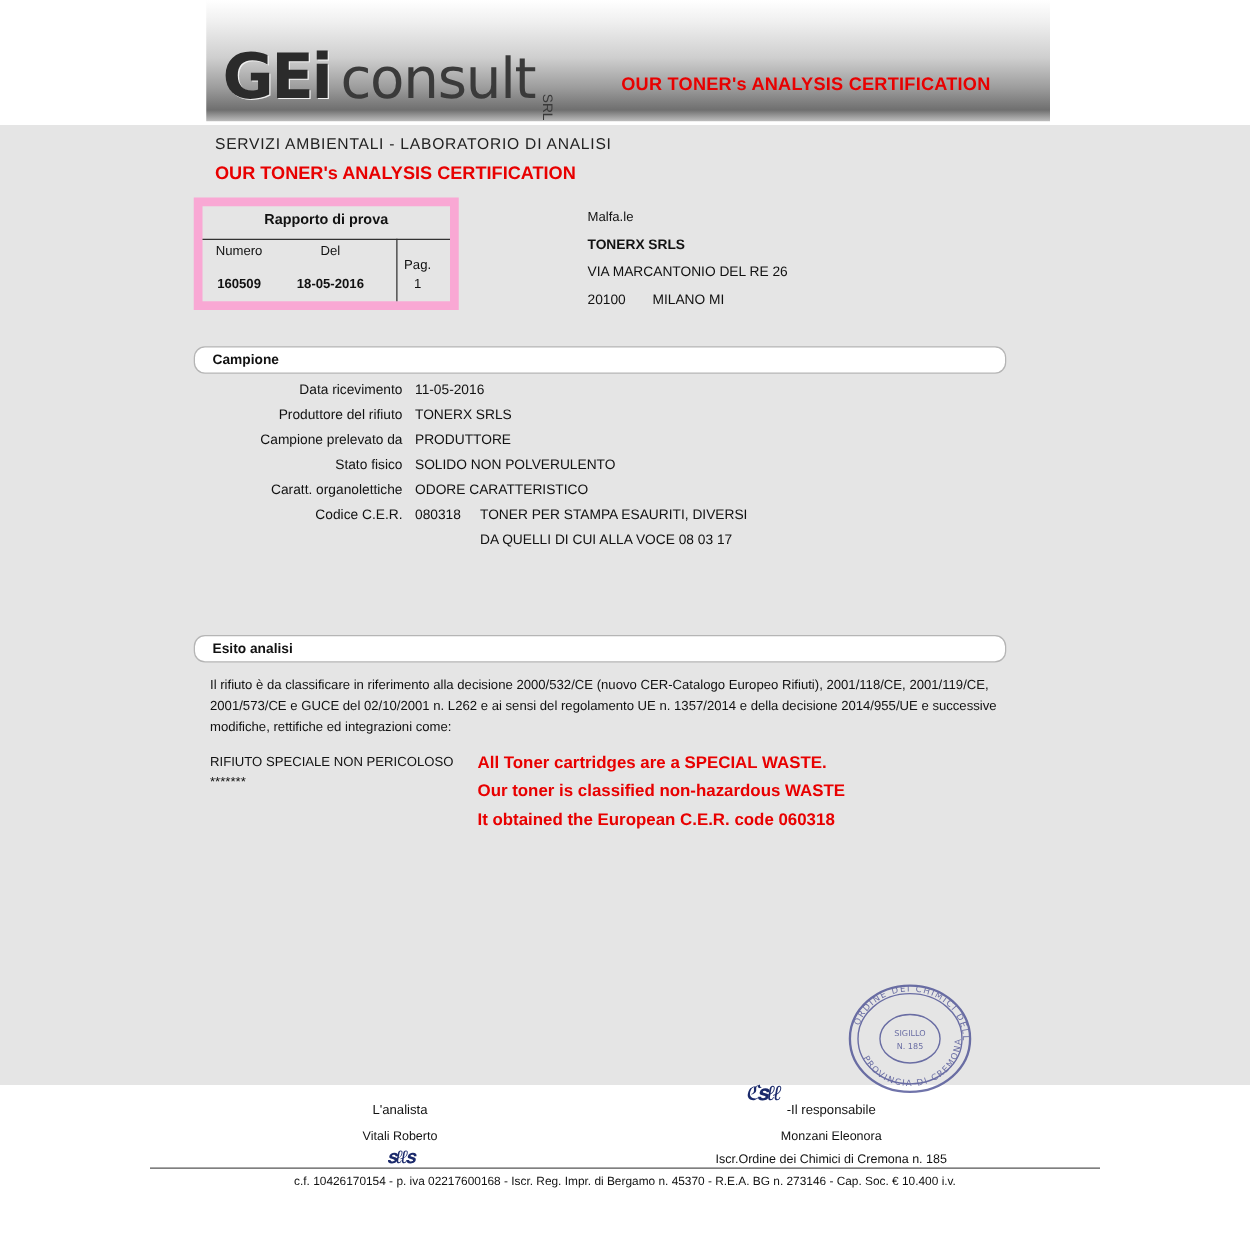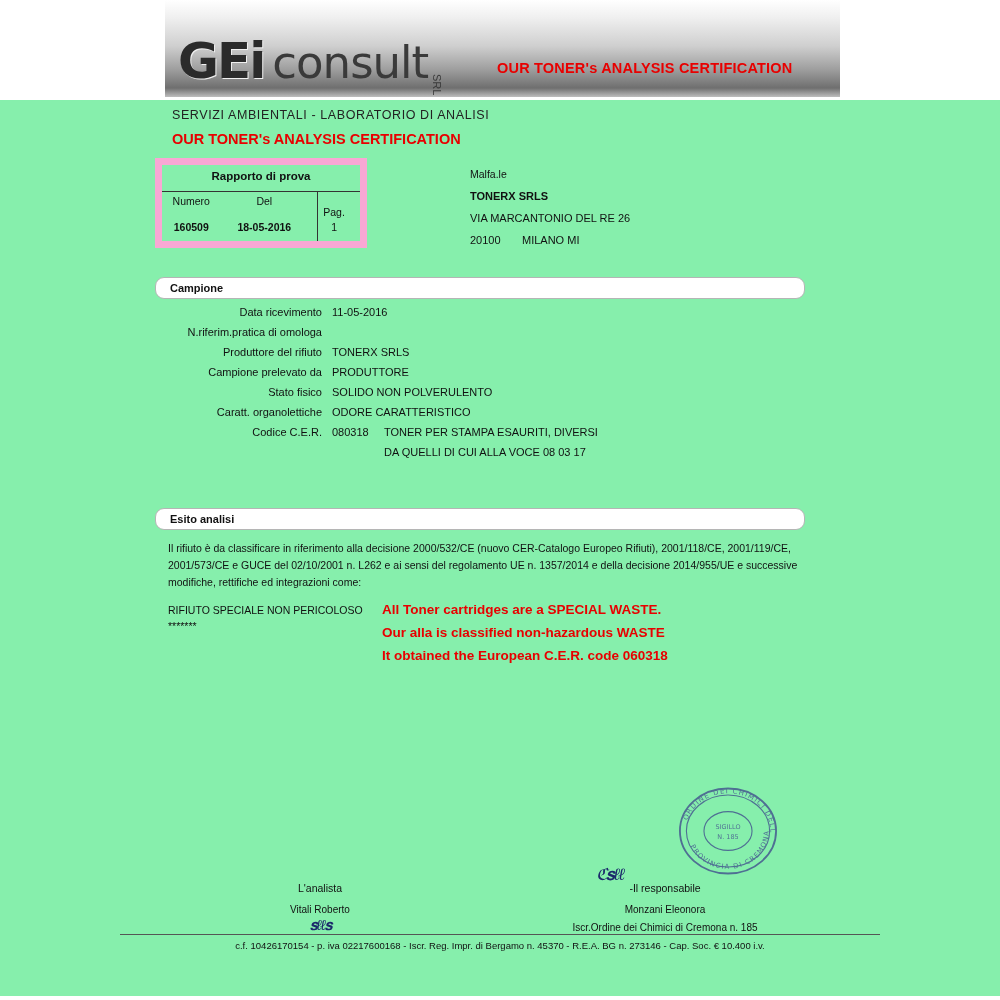--- a/index.html
+++ b/index.html
@@ -11,22 +11,22 @@
     width: 1000px;
     height: 1000px;
     font-family: "Liberation Sans", sans-serif;
     color: #1a1a1a;
     position: relative;
     overflow: hidden;
   }
   .page {
     position: relative;
     width: 1000px;
-    height: 996px;
-    background: #86efac;
+    height: 868px;
+    background: #e5e5e5;
   }
 
   
   .header-band {
     position: absolute;
     left: 0;
     top: 0;
     width: 1000px;
     height: 100px;
     background: linear-gradient(180deg, #ffffff 0%, #efefef 18%, #cfcfcf 46%, #9d9d9d 70%, #6f6f6f 88%, #d8d8d8 100%);
@@ -383,24 +383,20 @@
   <div class="section-bar" id="bar-campione">
     <span>Campione</span>
   </div>
 
   <div class="field-rows">
     <div class="field-row">
       <div class="lbl">Data ricevimento</div>
       <div class="val">11-05-2016</div>
     </div>
     <div class="field-row">
-      <div class="lbl">N.riferim.pratica di omologa</div>
-      <div class="val"></div>
-    </div>
-    <div class="field-row">
       <div class="lbl">Produttore del rifiuto</div>
       <div class="val">TONERX SRLS</div>
     </div>
     <div class="field-row">
       <div class="lbl">Campione prelevato da</div>
       <div class="val">PRODUTTORE</div>
     </div>
     <div class="field-row">
       <div class="lbl">Stato fisico</div>
       <div class="val">SOLIDO NON POLVERULENTO</div>
@@ -424,21 +420,21 @@
 
   <div class="esito-par">Il rifiuto è da classificare in riferimento alla decisione 2000/532/CE (nuovo CER-Catalogo Europeo Rifiuti), 2001/118/CE, 2001/119/CE, 2001/573/CE e GUCE del 02/10/2001 n.  L262 e ai sensi del regolamento UE n. 1357/2014 e della decisione 2014/955/UE e successive modifiche, rettifiche ed integrazioni come:</div>
 
   <div class="rifiuto">
     <div>RIFIUTO SPECIALE NON PERICOLOSO</div>
     <div>*******</div>
   </div>
 
   <div class="red-block">
     <div>All Toner cartridges are a SPECIAL WASTE.</div>
-    <div>Our alla is  classified non-hazardous WASTE</div>
+    <div>Our toner is  classified non-hazardous WASTE</div>
     <div>It obtained the European C.E.R. code  060318</div>
   </div>
 
   <svg class="stamp" viewBox="0 0 120 106">
     <defs>
       <path id="outerArc" d="M 60,96 m -48,0 a 48,44 0 1,1 96,0 a 48,44 0 1,1 -96,0"></path>
       <path id="outerArc2" d="M 12,52 a 48,44 0 0,0 96,0"></path>
       <path id="arcTop" d="M 14,54 a 46,42 0 0,1 92,0"></path>
       <path id="arcBottom" d="M 16,54 a 44,40 0 0,0 88,0"></path>
     </defs>

